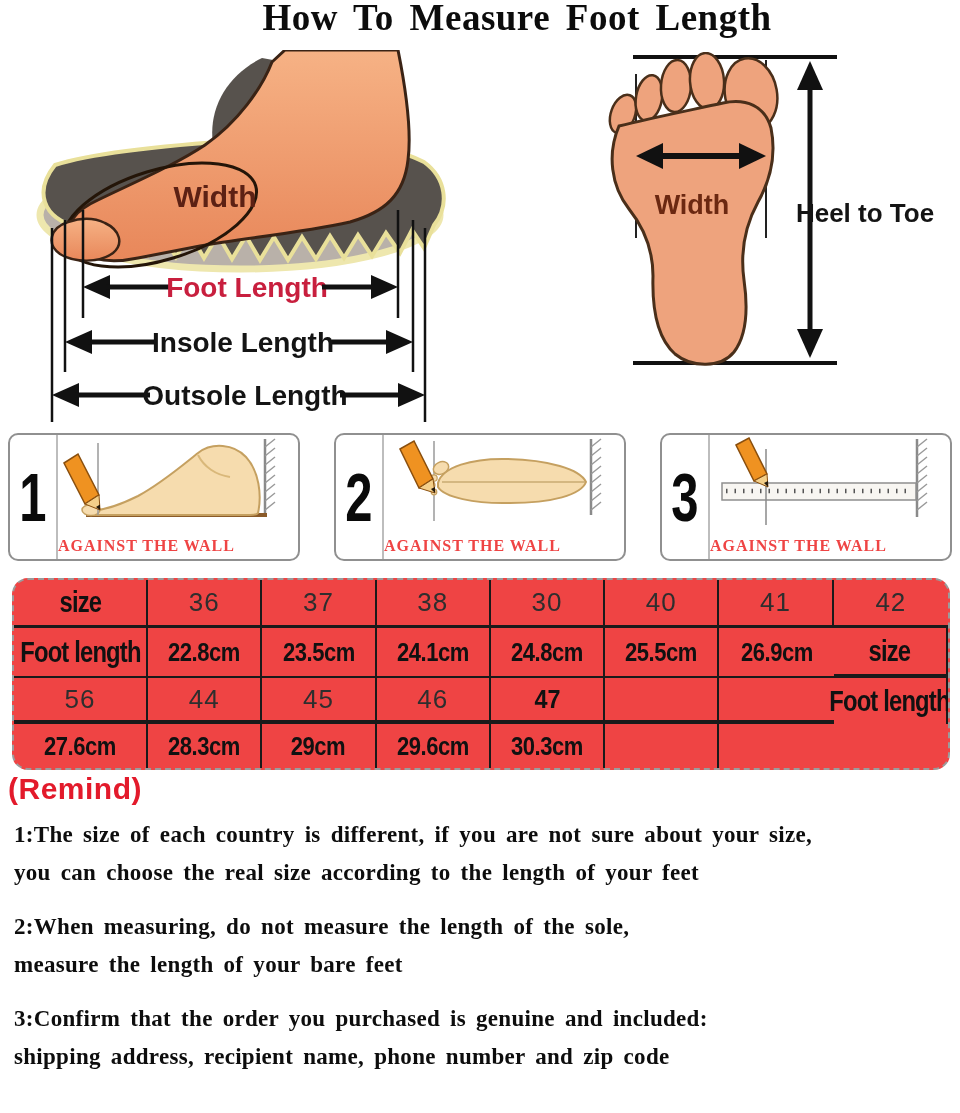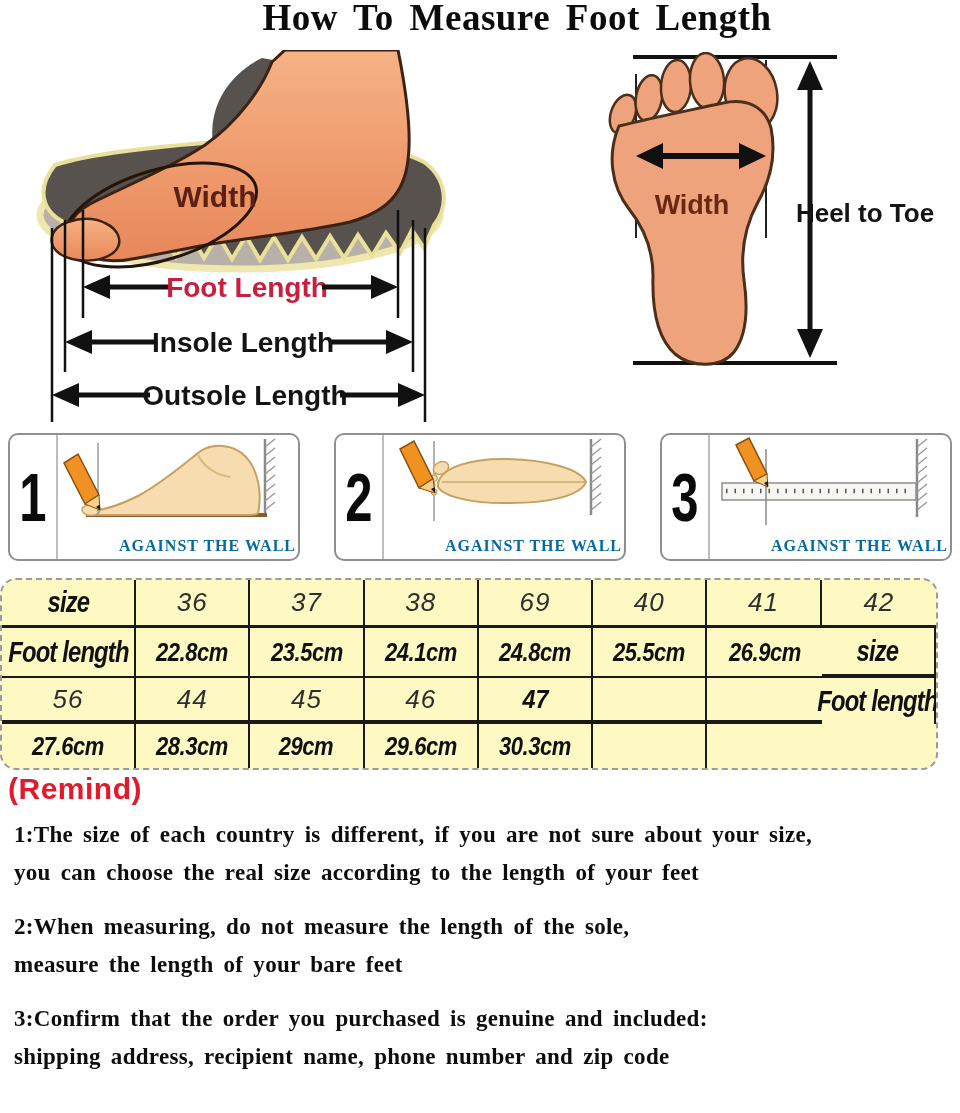--- a/index.html
+++ b/index.html
@@ -22,28 +22,28 @@
   .footprint-diagram { position:absolute; left:595px; top:52px; }
 
   .steps { position:absolute; top:433px; left:8px; width:944px;
            display:flex; justify-content:space-between; }
   .panel { position:relative; width:292px; height:128px; box-sizing:border-box;
            border:2px solid #909090; border-radius:10px; background:#fff; }
   .panel-num { position:absolute; left:0; top:0; width:46px; height:100%;
                border-right:2px solid #bdbdbd; display:flex; align-items:center; justify-content:center; }
   .panel-num span { font-size:68px; font-weight:800; color:#0a0a0a; transform:scaleX(.72); }
   .panel-art { position:absolute; left:48px; top:2px; }
-  .panel-caption { position:absolute; left:48px; bottom:4px; width:238px; text-align:right;
+  .panel-caption { position:absolute; left:48px; bottom:4px; width:238px; text-align:left;
                    font-family:"Liberation Serif", serif; font-weight:700; font-size:16px;
-                   letter-spacing:1px; color:#0369a1; }
-
-  .size-table { position:absolute; left:0; top:578px; width:938px; height:192px; box-sizing:border-box;
-                border:2px dashed #9b9b9b; border-radius:16px; background:#fef9c3;
+                   letter-spacing:1px; color:#ef4444; }
+
+  .size-table { position:absolute; left:12px; top:578px; width:938px; height:192px; box-sizing:border-box;
+                border:2px dashed #9b9b9b; border-radius:16px; background:#ef4444;
                 display:grid; grid-template-columns:134px repeat(7, 1fr);
-                grid-template-rows:48px 50px 46px auto; overflow:hidden;font-style:italic; }
+                grid-template-rows:48px 50px 46px auto; overflow:hidden; }
   .tc { display:flex; align-items:center; justify-content:center; min-width:0;
         border-right:2px solid #1a1a1a; border-bottom:2px solid #1a1a1a; }
   .tc.lastcol { border-right:none; }
   .tc.r1 { border-bottom-width:3px; }
   .tc.r3 { border-bottom-width:4px; }
   .tc.r4 { border-bottom:none; }
   .hdr { font-size:29px; font-weight:800; letter-spacing:-1px; transform:scaleX(.82); white-space:nowrap; }
   .val { font-size:25px; font-weight:800; letter-spacing:-.5px; transform:scaleX(.88); white-space:nowrap; }
   .num { font-size:26px; color:#2e2e2e; letter-spacing:1px; }
   .num.b { font-weight:800; letter-spacing:0; transform:scaleX(.9); color:#111; }
@@ -244,21 +244,21 @@
     <div class="tc r1">
         <span class="num">36</span>
       </div>
     <div class="tc r1">
         <span class="num">37</span>
       </div>
     <div class="tc r1">
         <span class="num">38</span>
       </div>
     <div class="tc r1">
-        <span class="num">69</span>
+        <span class="num">30</span>
       </div>
     <div class="tc r1">
         <span class="num">40</span>
       </div>
     <div class="tc r1">
         <span class="num">41</span>
       </div>
     <div class="tc r1 lastcol">
         <span class="num">42</span>
       </div>

